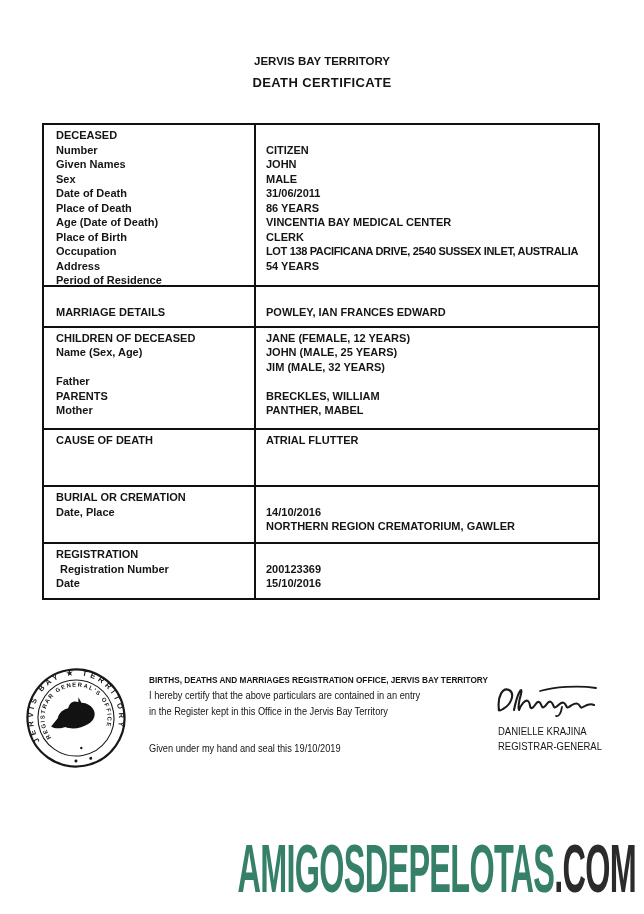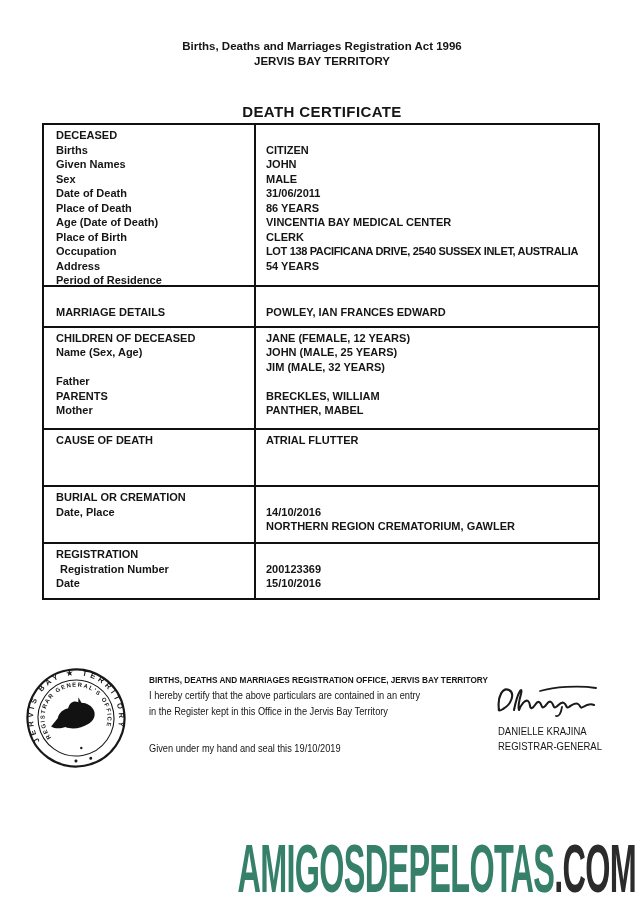--- a/index.html
+++ b/index.html
@@ -1,21 +1,21 @@
 <!DOCTYPE html>
 <html><head>
 <meta charset="utf-8">
 <style>
   html,body{margin:0;padding:0;background:#ffffff;}
   .page{position:relative;width:644px;height:914px;background:#fff;overflow:hidden;
         font-family:"Liberation Sans",sans-serif;color:#151515;}
   .center-line{position:absolute;left:0;width:100%;text-align:center;font-weight:bold;white-space:nowrap;}
   .hdr-act{top:40px;font-size:11.5px;}
   .hdr-territory{top:55px;font-size:11.5px;}
-  .hdr-title{top:75px;font-size:15px;letter-spacing:.4px;margin-top:28px;}
+  .hdr-title{top:75px;font-size:13px;letter-spacing:.4px;}
 
   .cert-table{position:absolute;left:42px;top:123px;width:558px;height:477px;
               border:2px solid #101010;box-sizing:border-box;display:flex;flex-direction:column;}
   .row{display:flex;box-sizing:border-box;border-bottom:2px solid #101010;}
   .row:last-child{border-bottom:none;}
   .c1{width:212px;box-sizing:border-box;border-right:2px solid #101010;padding:3px 0 0 12px;overflow:hidden;}
   .c2{flex:1;box-sizing:border-box;padding:3px 0 0 10px;overflow:hidden;}
   .line{height:14.5px;line-height:14.5px;font-size:11px;font-weight:bold;white-space:nowrap;}
   .tight{letter-spacing:-0.35px;}
   .ind{padding-left:4px;}
@@ -38,30 +38,29 @@
   .sig-title{position:absolute;left:498px;top:741px;font-size:10px;white-space:nowrap;transform:scaleX(0.95);transform-origin:0 0;}
 
   .wm{position:absolute;top:841px;right:8px;font-weight:bold;font-size:69px;line-height:56px;
       letter-spacing:-1.5px;white-space:nowrap;transform:scaleX(0.47);transform-origin:100% 0;}
 </style>
 </head>
 <body>
 
 <div class="page">
 
-  <div class="center-line hdr-act">Births, Deaths and Marriages Registration Act 1996</div>
   <div class="center-line hdr-territory">JERVIS BAY TERRITORY</div>
   <div class="center-line hdr-title">DEATH CERTIFICATE</div>
 
   <div class="cert-table">
 
     <div class="row" style="height:162px">
       <div class="c1">
         <div class="line">DECEASED</div>
-        <div class="line">Births</div>
+        <div class="line">Number</div>
         <div class="line">Given Names</div>
         <div class="line">Sex</div>
         <div class="line">Date of Death</div>
         <div class="line">Place of Death</div>
         <div class="line">Age (Date of Death)</div>
         <div class="line">Place of Birth</div>
         <div class="line">Occupation</div>
         <div class="line">Address</div>
         <div class="line">Period of Residence</div>
       </div>

